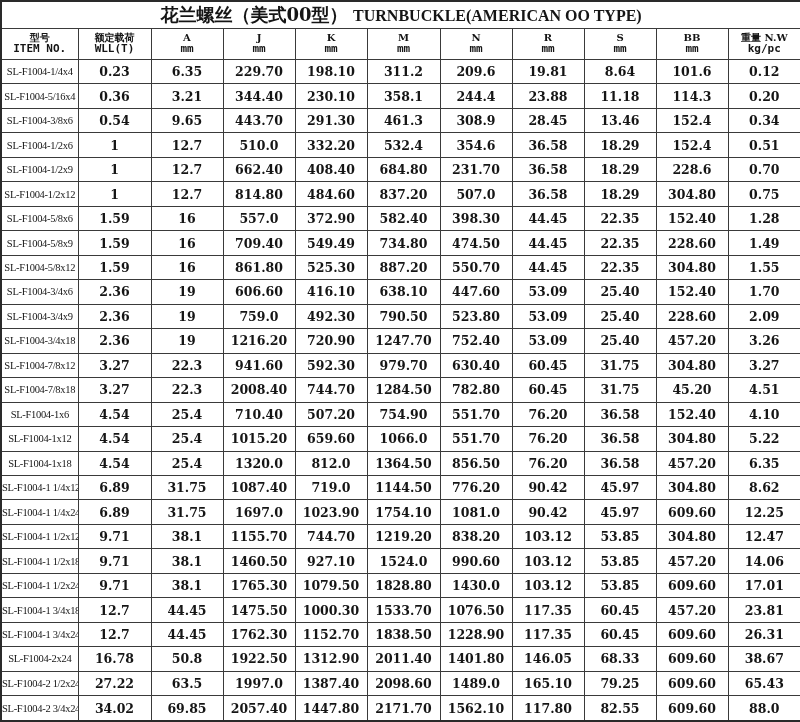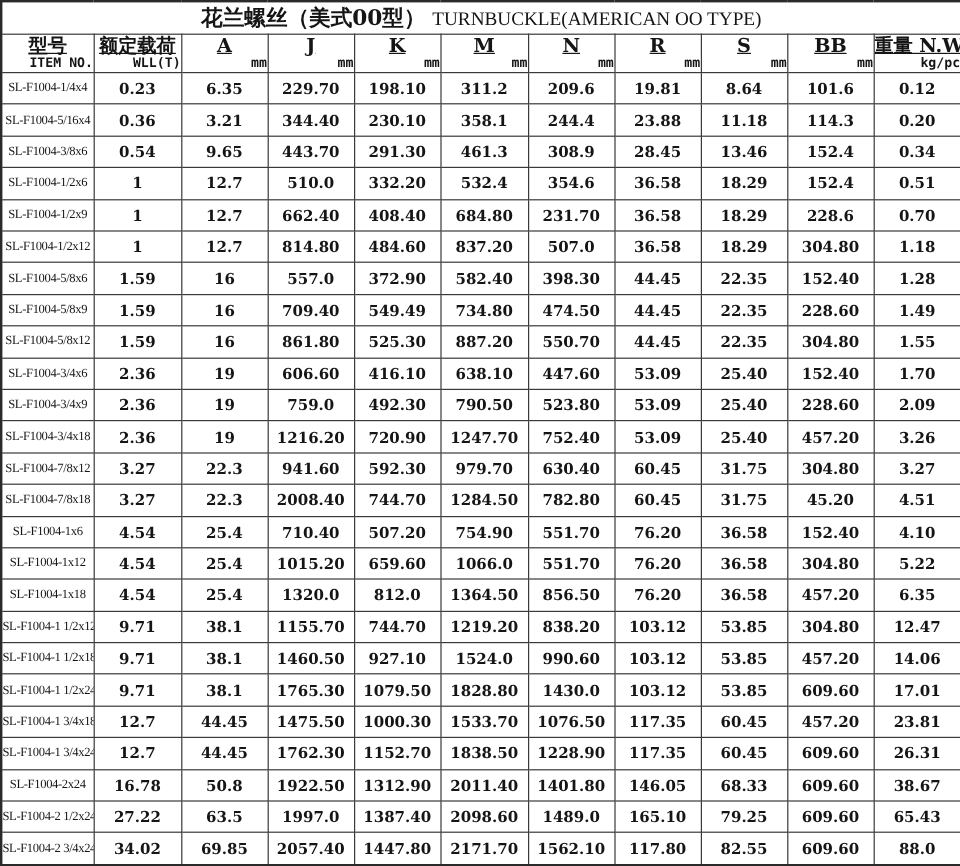--- a/index.html
+++ b/index.html
@@ -33,40 +33,38 @@
     font-weight: bold;
   }
   .title-zh {
     font-size: 18px;
     font-weight: bold;
     letter-spacing: 0px;
     margin-top: 24px;
   }
   .title-en {
     font-size: 16px;
-    font-weight: normal;
+    font-weight: bold;
     font-family: "Liberation Serif", serif;
   }
   tr.header-row th {
     height: 30px;
     text-align: center;
     font-weight: bold;
     line-height: 1.15;
   }
   .hdr-top {
     display: block;
-    font-size: 16px;
-    text-decoration: underline;
+    font-size: 10px;
   }
   .hdr-bottom {
     display: block;
     font-size: 11px;
     font-family: "DejaVu Sans Mono", monospace;
     font-weight: bold;
-    text-align: right;
   }
   tbody td {
     height: 20px;
     text-align: center;
     font-size: 12.5px;
     font-weight: bold;
     font-family: "DejaVu Serif", serif;
   }
   tbody td.item-cell {
     text-align: center;
@@ -218,21 +216,21 @@
         <td class="item-cell">SL-F1004-1/2x12</td>
         <td>1</td>
         <td>12.7</td>
         <td>814.80</td>
         <td>484.60</td>
         <td>837.20</td>
         <td>507.0</td>
         <td>36.58</td>
         <td>18.29</td>
         <td>304.80</td>
-        <td>1.18</td>
+        <td>0.75</td>
       </tr>
       <tr>
         <td class="item-cell">SL-F1004-5/8x6</td>
         <td>1.59</td>
         <td>16</td>
         <td>557.0</td>
         <td>372.90</td>
         <td>582.40</td>
         <td>398.30</td>
         <td>44.45</td>
@@ -364,20 +362,46 @@
         <td>1320.0</td>
         <td>812.0</td>
         <td>1364.50</td>
         <td>856.50</td>
         <td>76.20</td>
         <td>36.58</td>
         <td>457.20</td>
         <td>6.35</td>
       </tr>
       <tr>
+        <td class="item-cell">SL-F1004-1 1/4x12</td>
+        <td>6.89</td>
+        <td>31.75</td>
+        <td>1087.40</td>
+        <td>719.0</td>
+        <td>1144.50</td>
+        <td>776.20</td>
+        <td>90.42</td>
+        <td>45.97</td>
+        <td>304.80</td>
+        <td>8.62</td>
+      </tr>
+      <tr>
+        <td class="item-cell">SL-F1004-1 1/4x24</td>
+        <td>6.89</td>
+        <td>31.75</td>
+        <td>1697.0</td>
+        <td>1023.90</td>
+        <td>1754.10</td>
+        <td>1081.0</td>
+        <td>90.42</td>
+        <td>45.97</td>
+        <td>609.60</td>
+        <td>12.25</td>
+      </tr>
+      <tr>
         <td class="item-cell">SL-F1004-1 1/2x12</td>
         <td>9.71</td>
         <td>38.1</td>
         <td>1155.70</td>
         <td>744.70</td>
         <td>1219.20</td>
         <td>838.20</td>
         <td>103.12</td>
         <td>53.85</td>
         <td>304.80</td>

